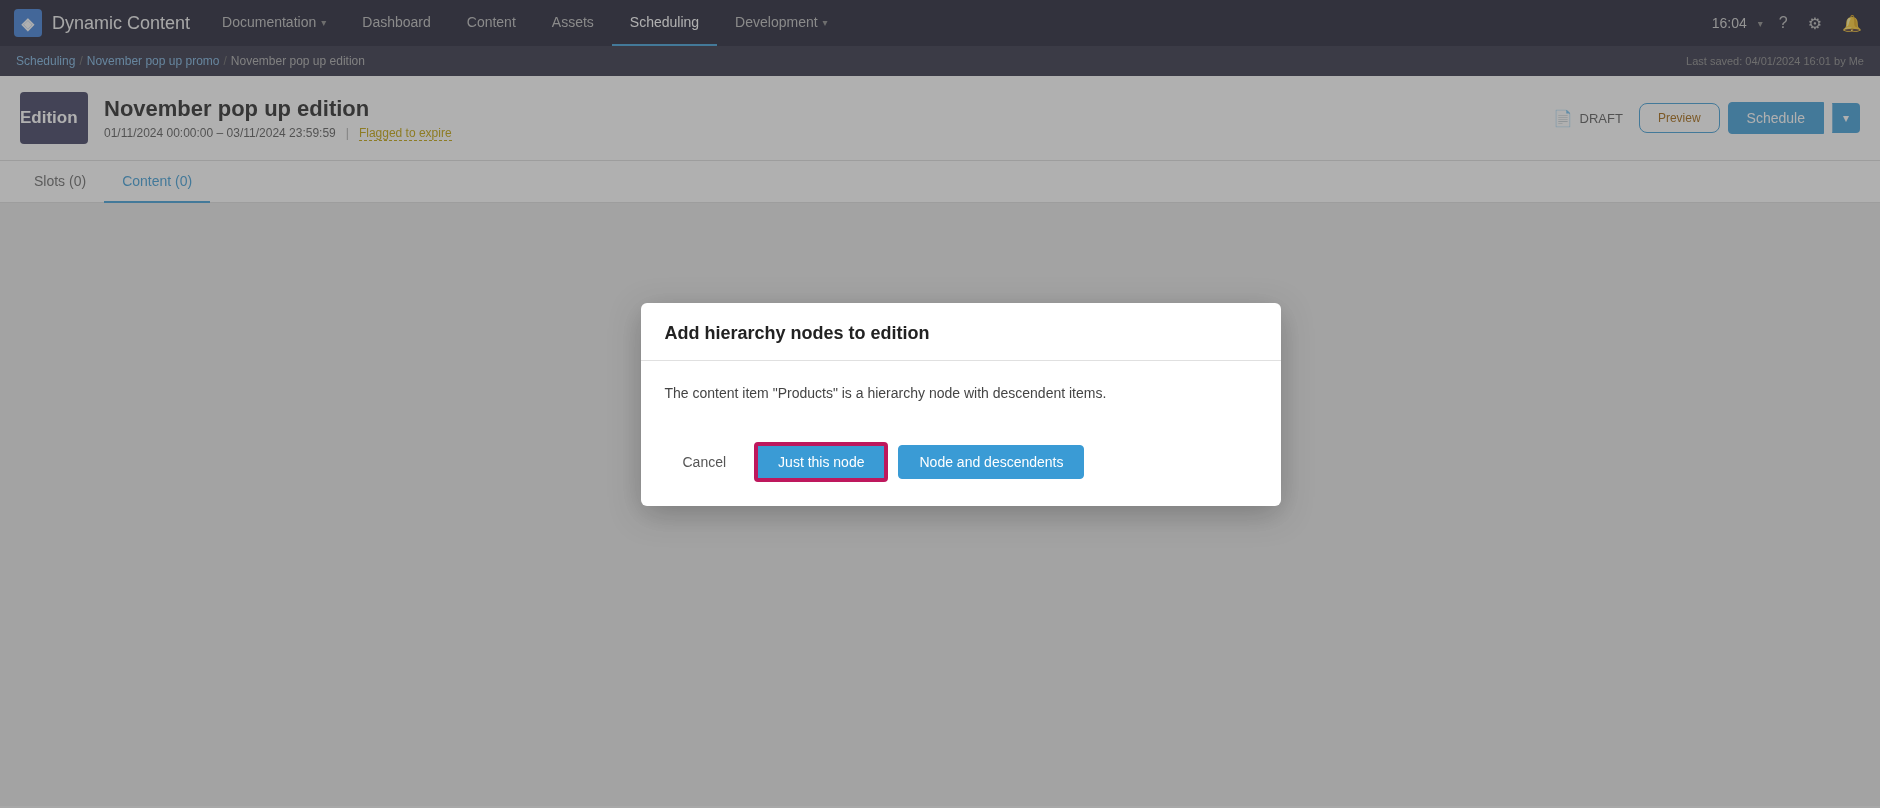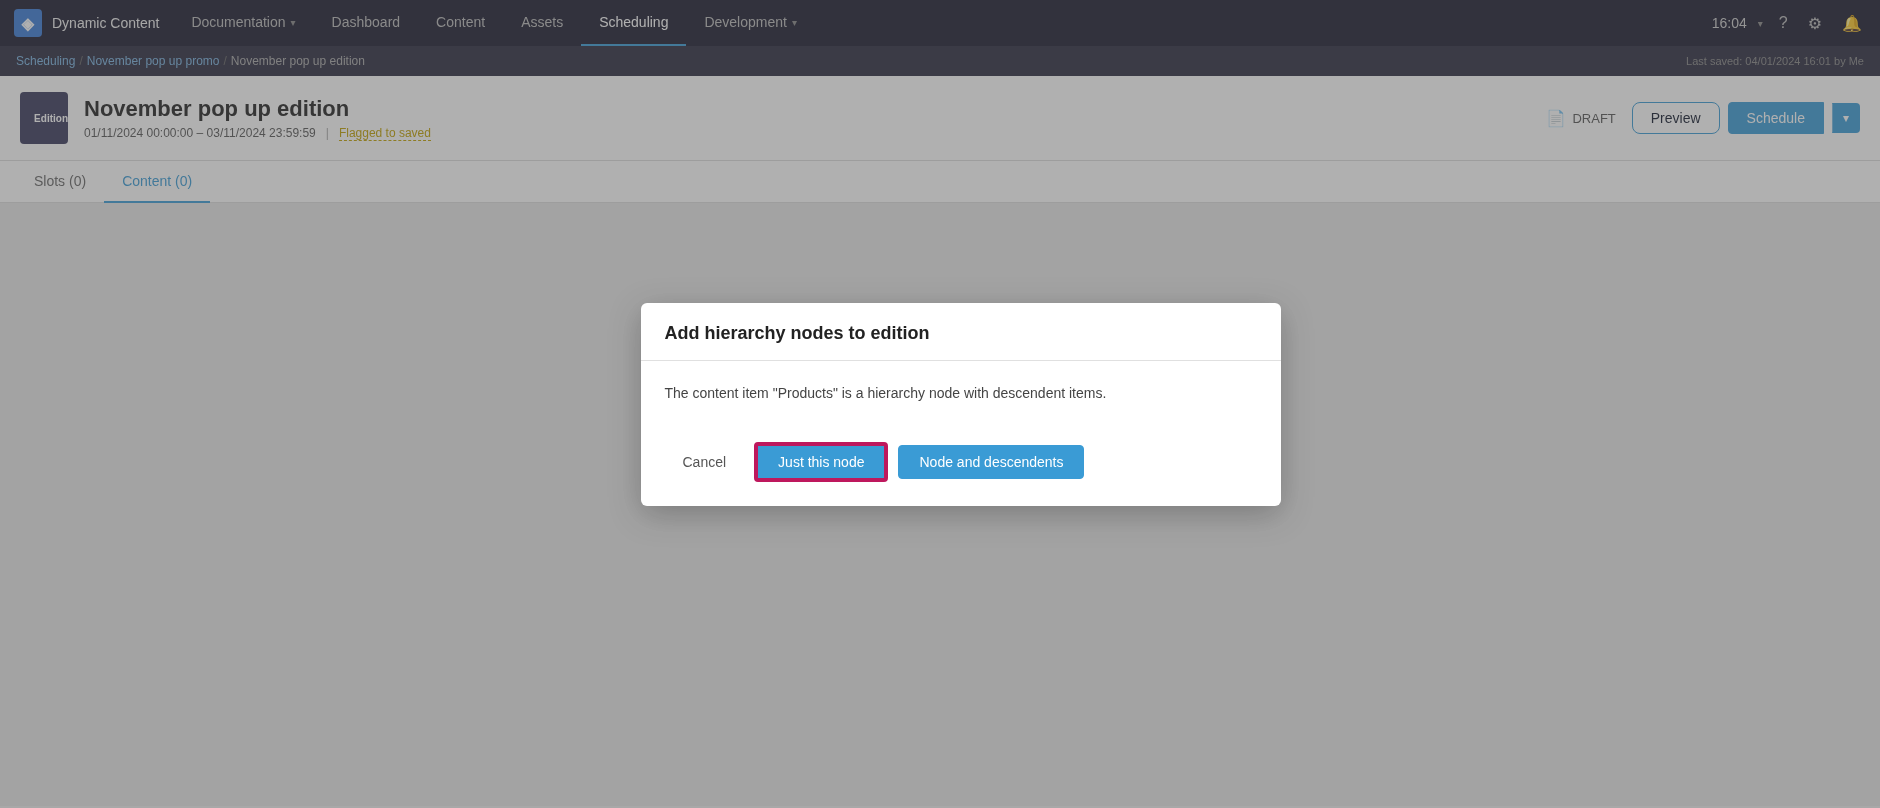--- a/index.html
+++ b/index.html
@@ -22,21 +22,21 @@
     }
     .logo-icon {
       width: 28px; height: 28px;
       background: #3a7bd5;
       border-radius: 4px;
       display: flex; align-items: center; justify-content: center;
       color: white; font-size: 16px; font-weight: bold;
     }
     .nav-app-name {
       color: #eee;
-      font-size: 14px;
+      font-size: 18px;
       font-weight: 500;
       margin-left: 10px;
     }
     .nav-items {
       display: flex;
       align-items: center;
       height: 100%;
       flex: 1;
     }
     .nav-item {
@@ -110,25 +110,25 @@
 
     
     .edition-header {
       background: #fff;
       padding: 16px 20px;
       display: flex;
       align-items: center;
       border-bottom: 1px solid #ddd;
     }
     .edition-thumb {
-      width: 48px; height: 52px;
+      width: 68px; height: 52px;
       background: #3a3a5c;
       border-radius: 4px;
-      display: flex; align-items: center; justify-content: flex-end;
-      color: #fff; font-size: 10px; font-weight: bold;
+      display: flex; align-items: center; justify-content: flex-start;
+      color: #fff; font-size: 17px; font-weight: bold;
       flex-shrink: 0;
     }
     .edition-info {
       margin-left: 16px;
       flex: 1;
     }
     .edition-title {
       font-size: 22px;
       font-weight: 600;
       color: #222;
@@ -161,25 +161,25 @@
       font-weight: 500;
       margin-right: 8px;
     }
     .draft-icon {
       color: #888;
       font-size: 16px;
     }
     .btn-preview {
       background: #fff;
       border: 1px solid #3a9bd5;
-      color: #0f172a;
+      color: #a16207;
       padding: 7px 18px;
       border-radius: 8px;
       cursor: pointer;
-      font-size: 14px;
+      font-size: 12px;
     }
     .btn-schedule {
       background: #3a9bd5;
       border: 1px solid #3a9bd5;
       color: #fff;
       padding: 7px 18px;
       border-radius: 4px 0 0 4px;
       cursor: pointer;
       font-size: 14px;
     }
@@ -396,21 +396,21 @@
 
   <div class="edition-header">
     <div class="edition-thumb">
       <span>Edition</span>
     </div>
     <div class="edition-info">
       <div class="edition-title">November pop up edition</div>
       <div class="edition-dates">
         <span>01/11/2024 00:00:00 – 03/11/2024 23:59:59</span>
         <span style="color:#aaa;">|</span>
-        <span class="flagged-badge">Flagged to saved</span>
+        <span class="flagged-badge">Flagged to expire</span>
       </div>
     </div>
     <div class="edition-actions">
       <div class="draft-label">
         <span class="draft-icon">📄</span>
         <span>DRAFT</span>
       </div>
       <button class="btn-preview">Preview</button>
       <button class="btn-schedule">Schedule</button>
       <button class="btn-schedule-arrow">▾</button>

